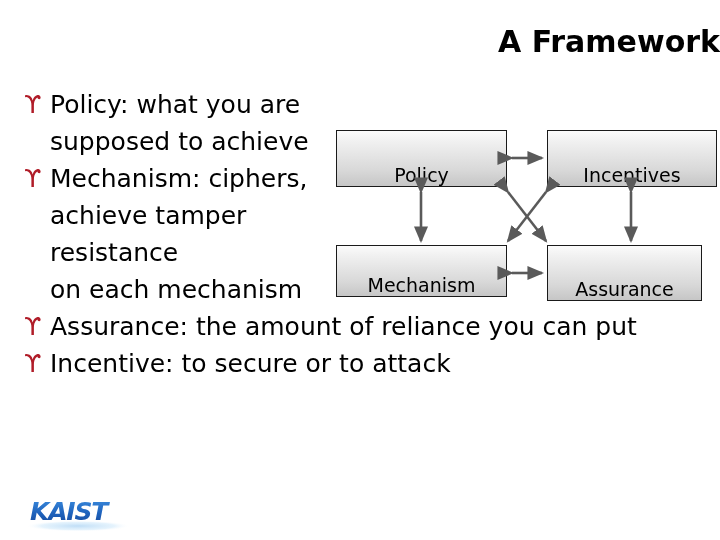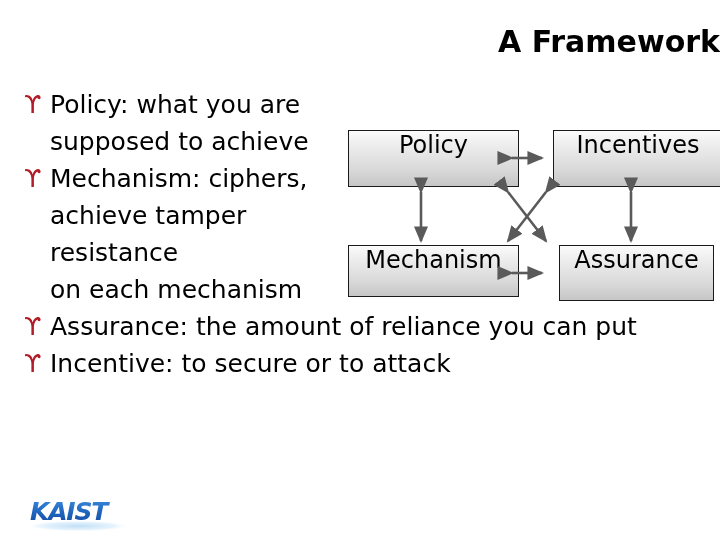--- a/index.html
+++ b/index.html
@@ -76,29 +76,28 @@
     top: 124px;
     width: 390px;
     height: 184px;
   }
   .node {
     position: absolute;
     border: 1px solid #1a1a1a;
     background: linear-gradient(to bottom, #fbfbfb 0%, #f1f1f1 18%, #d8d8d8 72%, #c6c6c6 100%);
     box-sizing: border-box;
     display: flex;
-    align-items: flex-start;
+    align-items: flex-end;
     justify-content: center;
-    font-size: 24px;
+    font-size: 19px;
     color: #000000;
     font-family: "DejaVu Sans", sans-serif;
-    margin-left: 12px;
   }
   #node-policy     { left: 6px;   top: 6px;   width: 171px; height: 57px; }
-  #node-incentives { left: 211px; top: 6px;   width: 170px; height: 57px; }
+  #node-incentives { left: 217px; top: 6px;   width: 170px; height: 57px; }
   #node-mechanism  { left: 6px;   top: 121px; width: 171px; height: 52px; }
   #node-assurance  { left: 217px; top: 121px; width: 155px; height: 56px; }
 
   #arrow-layer {
     position: absolute;
     left: 0; top: 0;
     width: 390px;
     height: 184px;
     pointer-events: none;
   }

